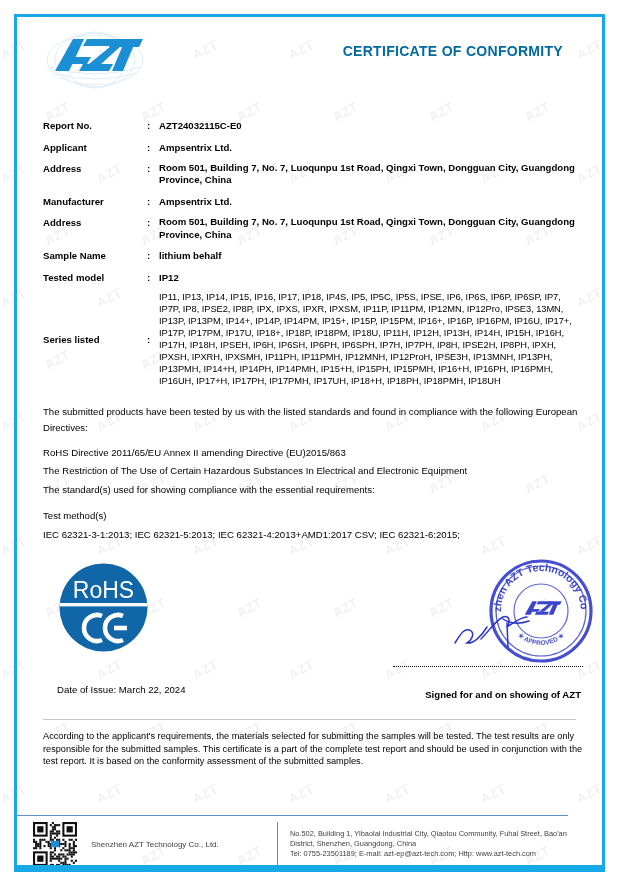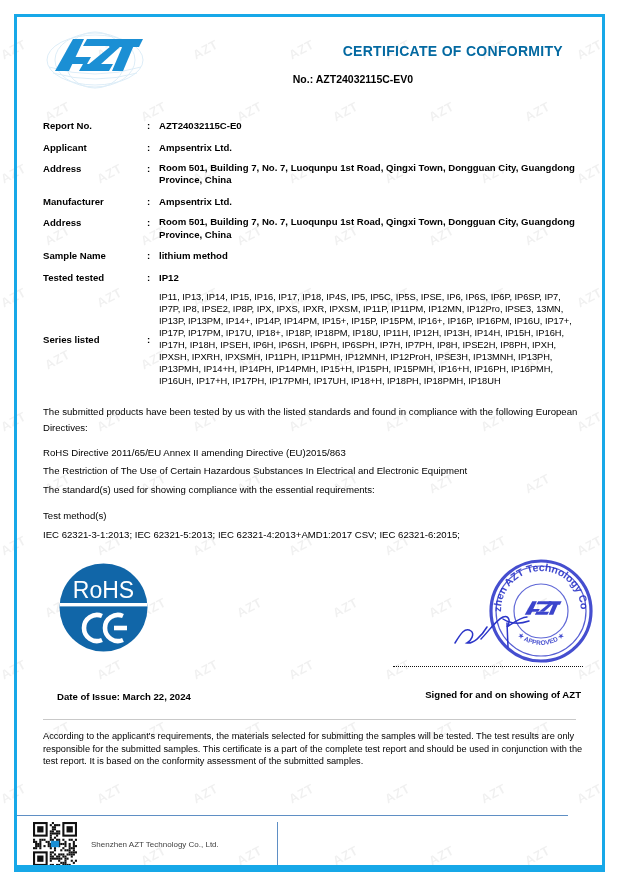--- a/index.html
+++ b/index.html
@@ -150,22 +150,22 @@
     position:absolute;left:434px;top:56px;
     width:90px;height:40px;
   }
 
   .dateline{
     position:relative;z-index:2;
     margin:0 0 0 26px;width:540px;
     height:34px;
   }
   .date{
-    position:absolute;left:14px;top:16px;
-    font-size:9.6px;font-weight:700;color:#000;
+    position:absolute;left:14px;top:9px;
+    font-size:9.6px;font-weight:400;color:#000;
   }
   .sigdots{
     position:absolute;right:0px;top:-10px;
     width:190px;
     border-bottom:1.4px dotted #111;
     height:1px;
   }
   .signed{
     position:absolute;right:2px;top:14px;
     font-size:9.6px;font-weight:700;color:#000;
@@ -354,21 +354,20 @@
             <path d="M48 8 L80 8 L76 15 L44 15 Z"></path>
             <path d="M44 33 L74 33 L70 40 L40 40 Z"></path>
             <path d="M72 15 L50 33 L62 33 L82 15 Z"></path>
             <path d="M74 8 L104 8 L100 16 L70 16 Z"></path>
             <path d="M84 14 L95 14 L84 40 L73 40 Z"></path>
           </g>
         </svg>
       </div>
 
       <div class="title">CERTIFICATE OF CONFORMITY</div>
-      <div class="subno">No.: AZT24032115C-EV0</div>
     </div>
 
     <div class="info">
 
       <div class="row">
         <div class="lbl">Report No.</div>
         <div class="colon">:</div>
         <div class="val">AZT24032115C-E0</div>
       </div>
 
@@ -392,25 +391,25 @@
 
       <div class="row">
         <div class="lbl">Address</div>
         <div class="colon">:</div>
         <div class="val multi">Room 501, Building 7, No. 7, Luoqunpu 1st Road, Qingxi Town, Dongguan City, Guangdong Province, China</div>
       </div>
 
       <div class="row">
         <div class="lbl">Sample Name</div>
         <div class="colon">:</div>
-        <div class="val">lithium method</div>
+        <div class="val">lithium behalf</div>
       </div>
 
       <div class="row">
-        <div class="lbl">Tested tested</div>
+        <div class="lbl">Tested model</div>
         <div class="colon">:</div>
         <div class="val">IP12</div>
       </div>
 
       <div class="seriesrow">
         <div class="lbl">Series listed</div>
         <div class="colon">:</div>
         <div class="series-val">IP11, IP13, IP14, IP15, IP16, IP17, IP18, IP4S, IP5, IP5C, IP5S, IPSE, IP6, IP6S, IP6P, IP6SP, IP7, IP7P, IP8, IPSE2, IP8P, IPX, IPXS, IPXR, IPXSM, IP11P, IP11PM, IP12MN, IP12Pro, IPSE3, 13MN, IP13P, IP13PM, IP14+, IP14P, IP14PM, IP15+, IP15P, IP15PM, IP16+, IP16P, IP16PM, IP16U, IP17+, IP17P, IP17PM, IP17U, IP18+, IP18P, IP18PM, IP18U, IP11H, IP12H, IP13H, IP14H, IP15H, IP16H, IP17H, IP18H, IPSEH, IP6H, IP6SH, IP6PH, IP6SPH, IP7H, IP7PH, IP8H, IPSE2H, IP8PH, IPXH, IPXSH, IPXRH, IPXSMH, IP11PH, IP11PMH, IP12MNH, IP12ProH, IPSE3H, IP13MNH, IP13PH, IP13PMH, IP14+H, IP14PH, IP14PMH, IP15+H, IP15PH, IP15PMH, IP16+H, IP16PH, IP16PMH, IP16UH, IP17+H, IP17PH, IP17PMH, IP17UH, IP18+H, IP18PH, IP18PMH, IP18UH</div>
       </div>
     </div>
@@ -629,16 +628,21 @@
           <rect x="31.42857142857143" y="2.0952380952380953" width="10.476190476190476" height="10.476190476190476" fill="#fff"></rect>
           <rect x="33.523809523809526" y="4.190476190476191" width="6.2857142857142865" height="6.2857142857142865" fill="#111"></rect>
           <rect x="0" y="29.333333333333336" width="14.666666666666668" height="14.666666666666668" fill="#111"></rect>
           <rect x="2.0952380952380953" y="31.42857142857143" width="10.476190476190476" height="10.476190476190476" fill="#fff"></rect>
           <rect x="4.190476190476191" y="33.523809523809526" width="6.2857142857142865" height="6.2857142857142865" fill="#111"></rect>
           <rect x="17.80952380952381" y="18.857142857142858" width="8.380952380952381" height="6.2857142857142865" fill="#1b8fd4"></rect>
         </svg>
     </div>
     <div class="fcompany">Shenzhen AZT Technology Co., Ltd.</div>
     <div class="fdiv"></div>
+    <div class="faddr">
+      <div>No.502, Building 1, Yibaolai Industrial City, Qiaotou Community, Fuhai Street, Bao'an</div>
+      <div>District, Shenzhen, Guangdong, China</div>
+      <div>Tel: 0755-23501189; E-mail: azt-ep@azt-tech.com; Http: www.azt-tech.com</div>
+    </div>
   </div>
 
   <div class="bottombar"></div>
 </div>
 
 </body></html>

